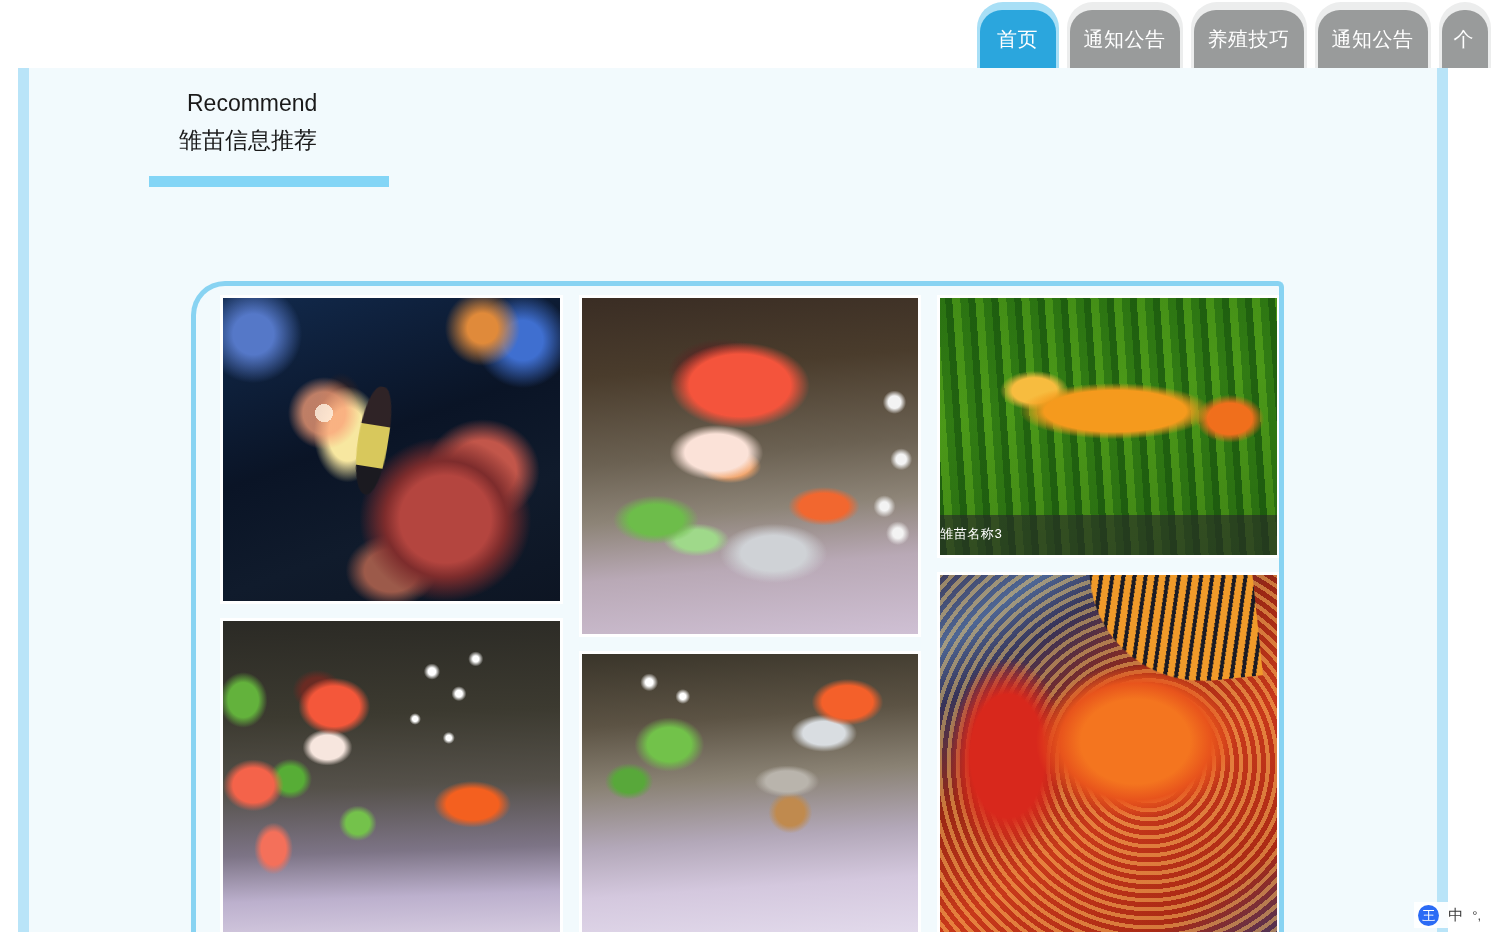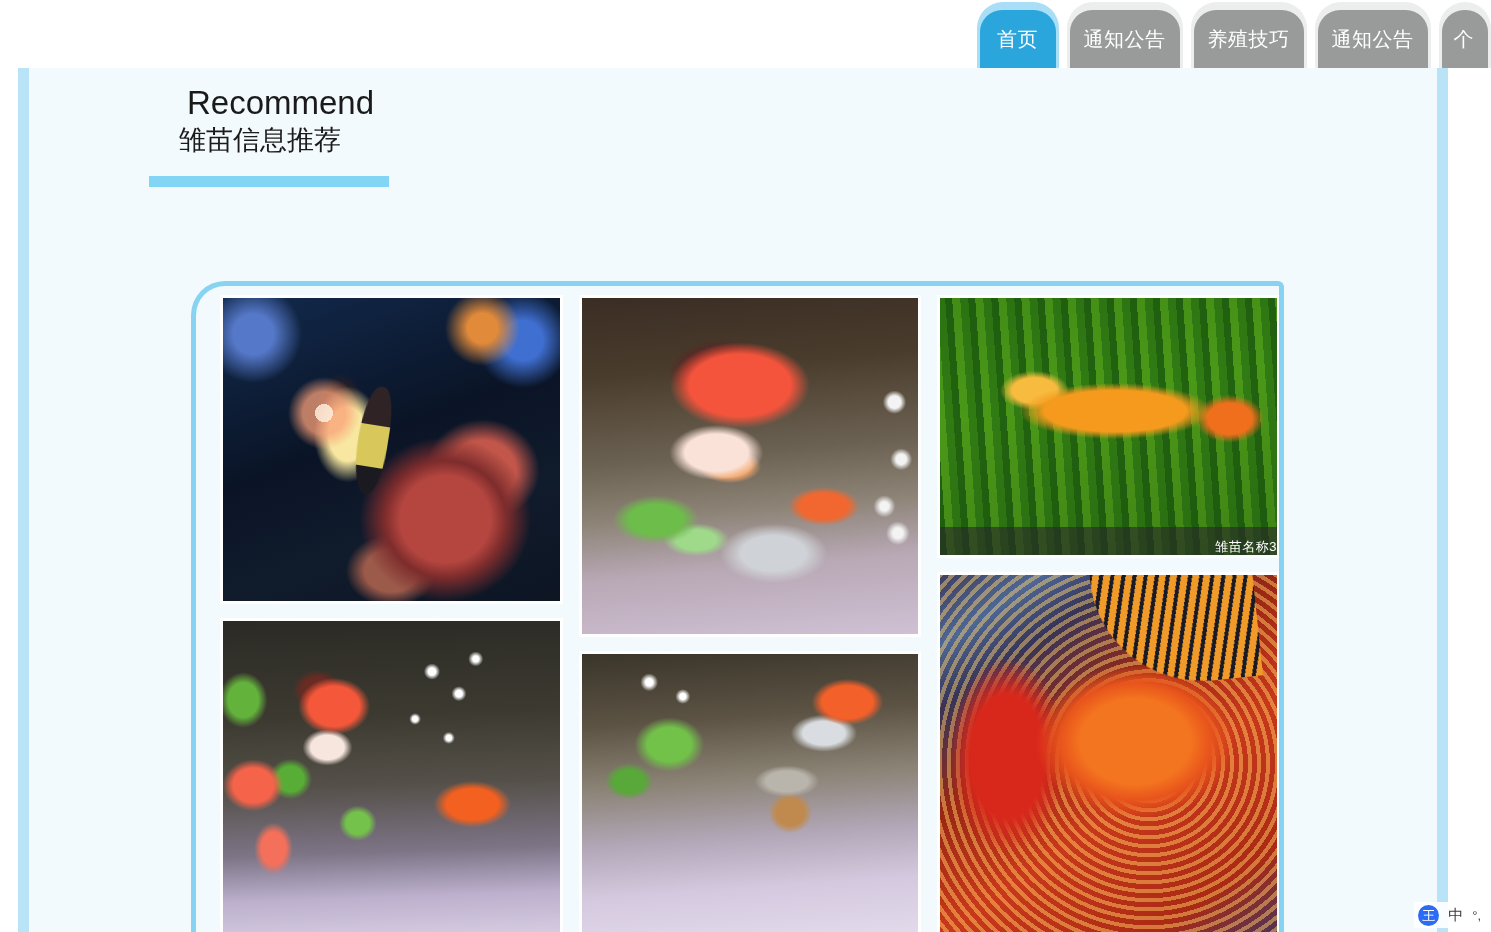--- a/index.html
+++ b/index.html
@@ -123,29 +123,29 @@
 
   
   .section-head {
     position: absolute;
     left: 120px;
     top: 17px;
     width: 420px;
   }
 
   .section-head .en {
-    font-size: 33px;
+    font-size: 23px;
     color: #1a1a1a;
     line-height: 36px;
     padding-left: 38px;
     font-weight: 400;
   }
 
   .section-head .cn {
-    font-size: 27px;
+    font-size: 23px;
     color: #1a1a1a;
     line-height: 38px;
     padding-left: 30px;
     font-weight: 400;
   }
 
   .section-head .bar {
     margin-top: 17px;
     margin-left: 0px;
     width: 240px;
@@ -193,27 +193,28 @@
     position: relative;
     width: 100%;
     overflow: hidden;
   }
 
   .caption {
     position: absolute;
     left: 0;
     bottom: 0;
     width: 100%;
-    height: 28px;
+    height: 40px;
     background: rgba(40, 40, 40, 0.62);
     color: #ffffff;
     font-size: 13px;
     line-height: 40px;
-    text-align: right;
+    text-align: left;
     letter-spacing: 0.5px;
+    font-family: Liberation Mono, monospace;
   }
 
   
   .pic {
     position: absolute;
     inset: 0;
     filter: blur(0.3px);
   }
 
   

